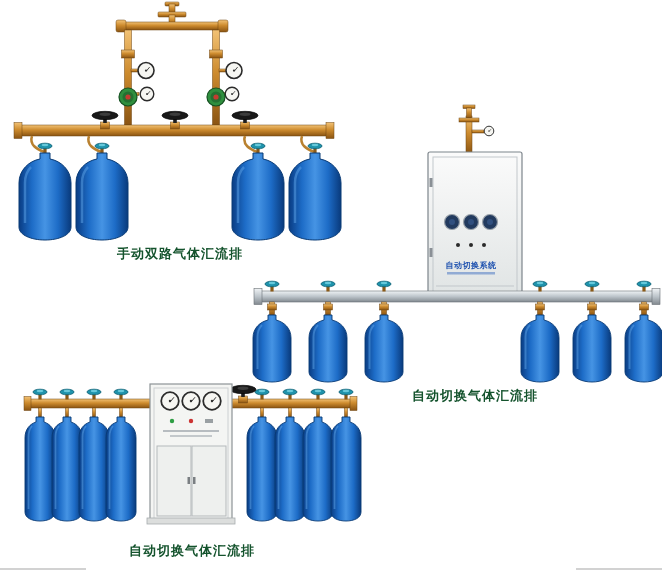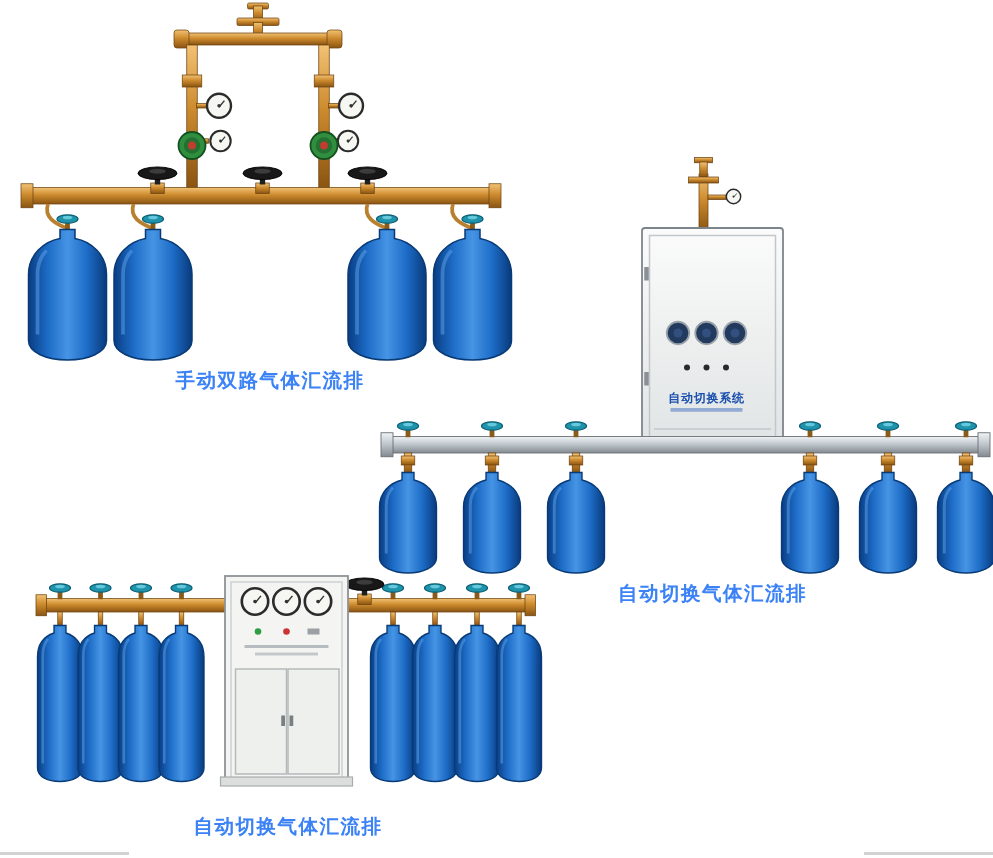--- a/index.html
+++ b/index.html
@@ -1,21 +1,21 @@
 <!DOCTYPE html>
 <html><head>
 <meta charset="utf-8">
 <style>
   * { margin:0; padding:0; box-sizing:border-box; }
   html,body { background:#ffffff; font-family:"Liberation Sans", sans-serif; }
   .stage { position:relative; width:662px; height:572px; background:#ffffff; overflow:hidden; }
   .stage svg { position:absolute; left:0; top:0; }
   .caption {
     position:absolute; width:220px; text-align:center;
-    font-weight:bold; font-size:13px; letter-spacing:1px; color:#3b82f6;
+    font-weight:bold; font-size:13px; letter-spacing:1px; color:#14532d;
   }
   .edge-line { position:absolute; top:568px; height:2px; background:#d2d2d2; }
   
   .brass { fill:url(#brassV); stroke:#6e4410; stroke-width:0.5; }
   .silver { fill:url(#silverV); stroke:#6a7076; stroke-width:0.6; }
   .cab-label { font-size:8px; font-weight:bold; fill:#1b4fae; letter-spacing:0.5px; }
 </style>
 </head>
 <body>
 

